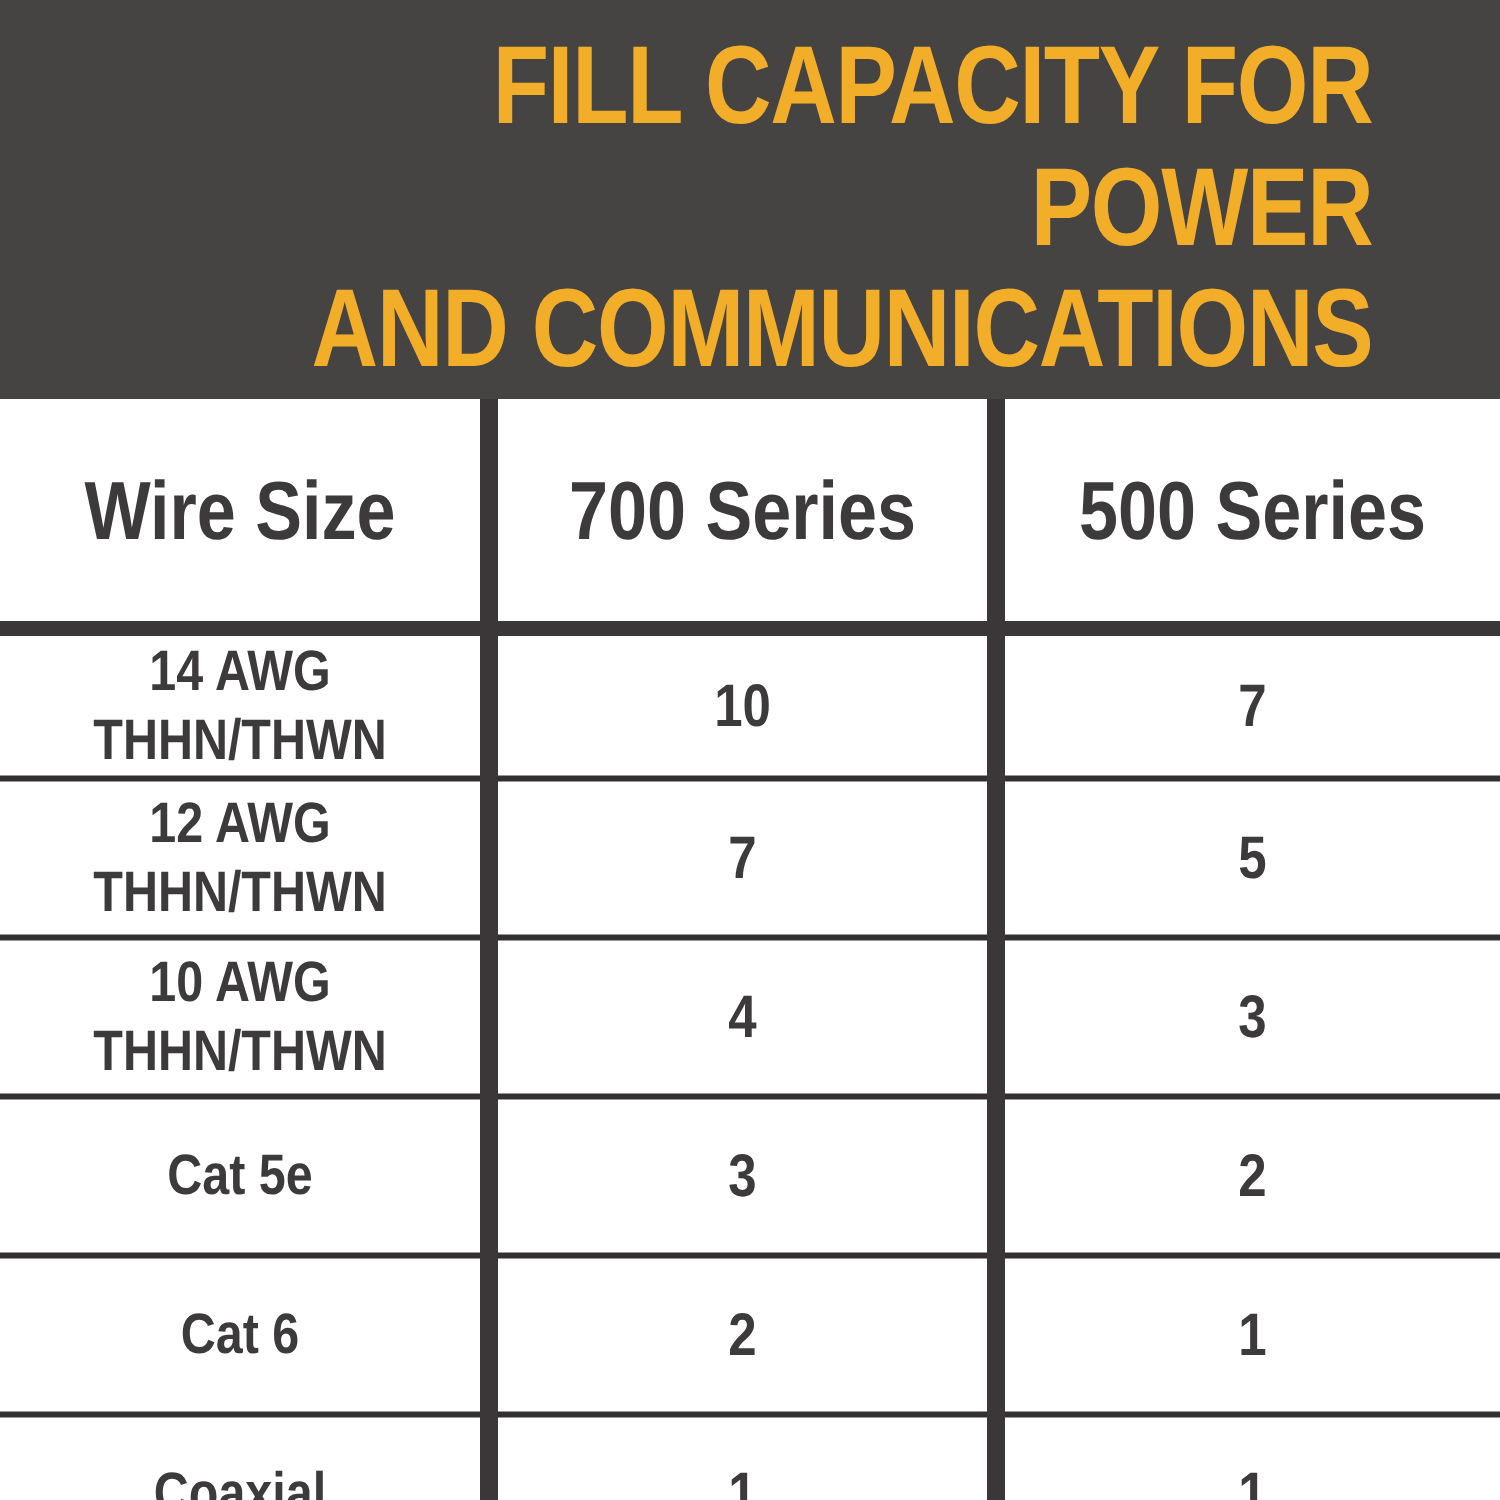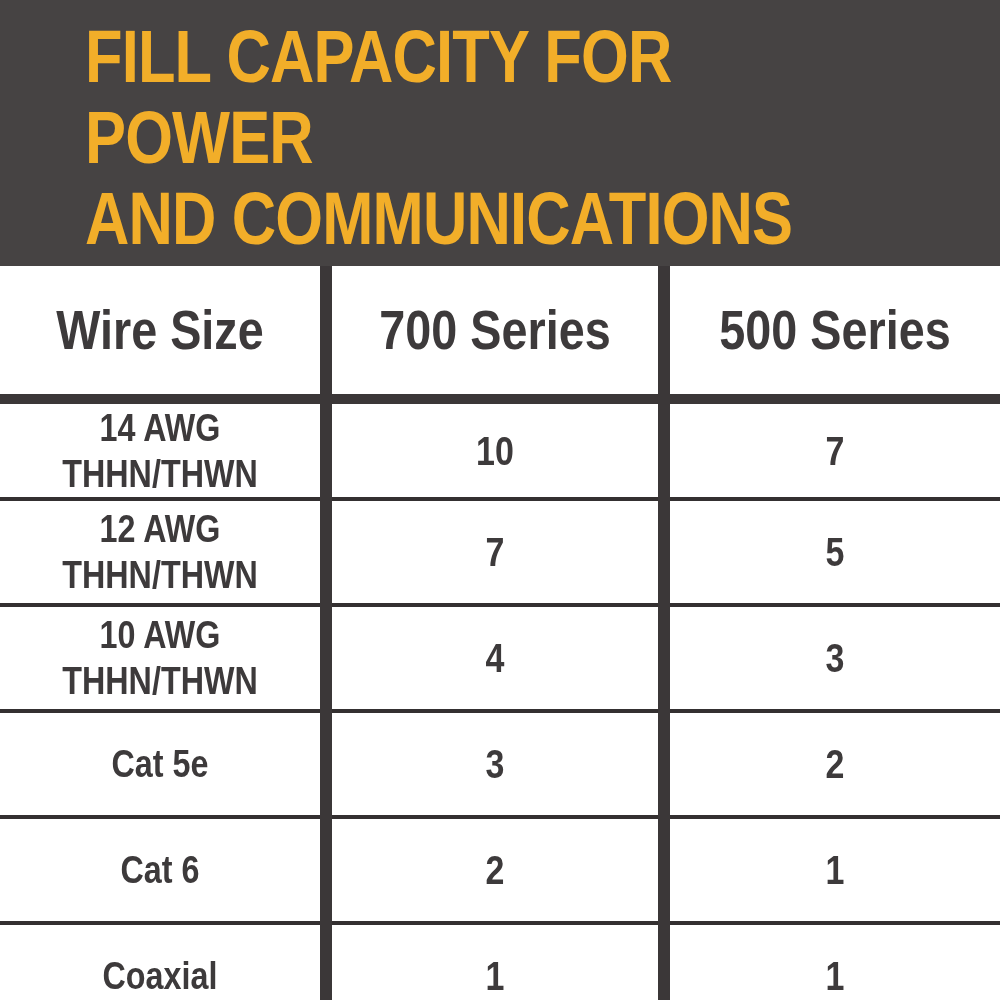--- a/index.html
+++ b/index.html
@@ -22,21 +22,21 @@
     position: relative;
     width: 100%;
     height: 266px;
     background: var(--header-bg, #464343);
   }
   .title {
     position: absolute;
     top: 16px;
     left: 0;
     right: 0;
-    text-align: left;
+    text-align: right;
     color: var(--accent-yellow, #F2AE29);
     font-size: 74px;
     line-height: 81px;
     letter-spacing: -1px;
   }
   .title .line {
     display: block;
     transform: scaleX(0.83);
     transform-origin: 50% 50%;
     white-space: pre-line;
@@ -62,21 +62,21 @@
     position: relative;
     width: 100%;
     height: 734px;
     background: var(--table-bg, #ffffff);
   }
   .row {
     display: grid;
     grid-template-columns: 320px 12px 326px 12px 330px;
     align-items: center;
   }
-  .row.head { height: 128px; }
+  .row.head { height: 148px; }
   .row.r0 { height: 93px; }
   .row.rb { height: 102px; }
 
   .cell {
     text-align: center;
     color: var(--text-dark, #3D3A3B);
     transform: scaleX(0.85);
     transform-origin: 50% 50%;
     white-space: pre-line;
   }

